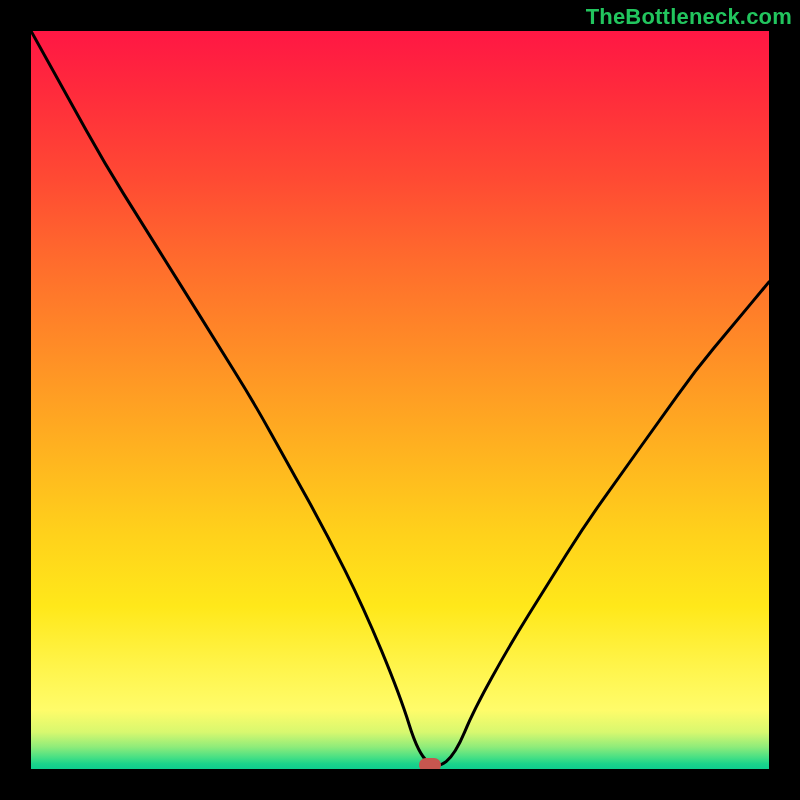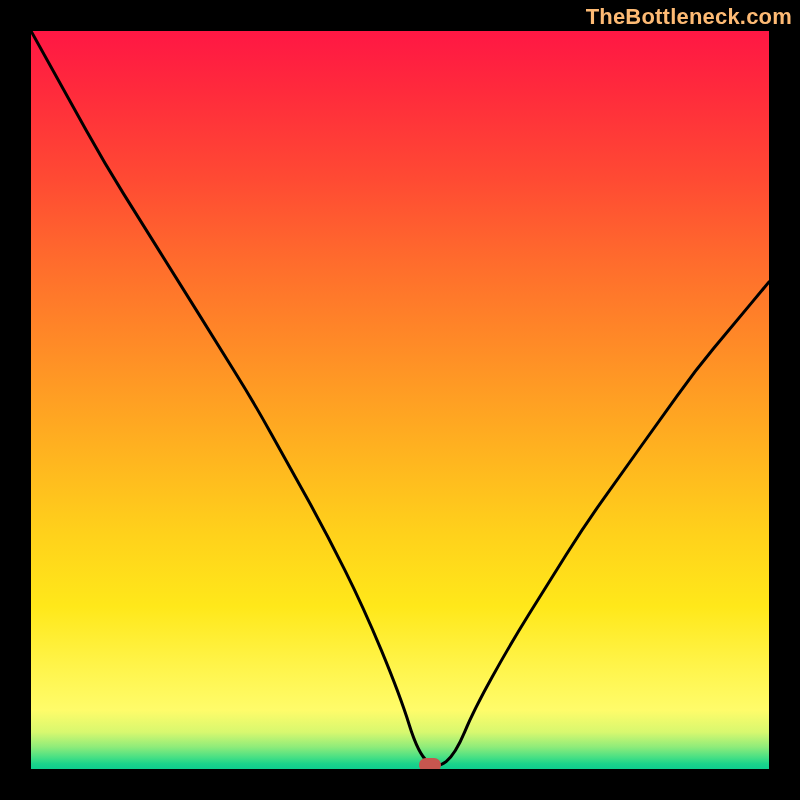--- a/index.html
+++ b/index.html
@@ -14,21 +14,21 @@
   .frame {
     position: relative;
     width: 800px;
     height: 800px;
     background: #000;
   }
   .watermark {
     position: absolute;
     top: 4px;
     right: 8px;
-    color: #fdba74;
+    color: #22c55e;
     font-size: 22px;
     font-weight: 600;
     letter-spacing: 0.2px;
     z-index: 10;
     margin-left: 22px;
   }
   .plot-area {
     position: absolute;
     left: 31px;
     top: 31px;

